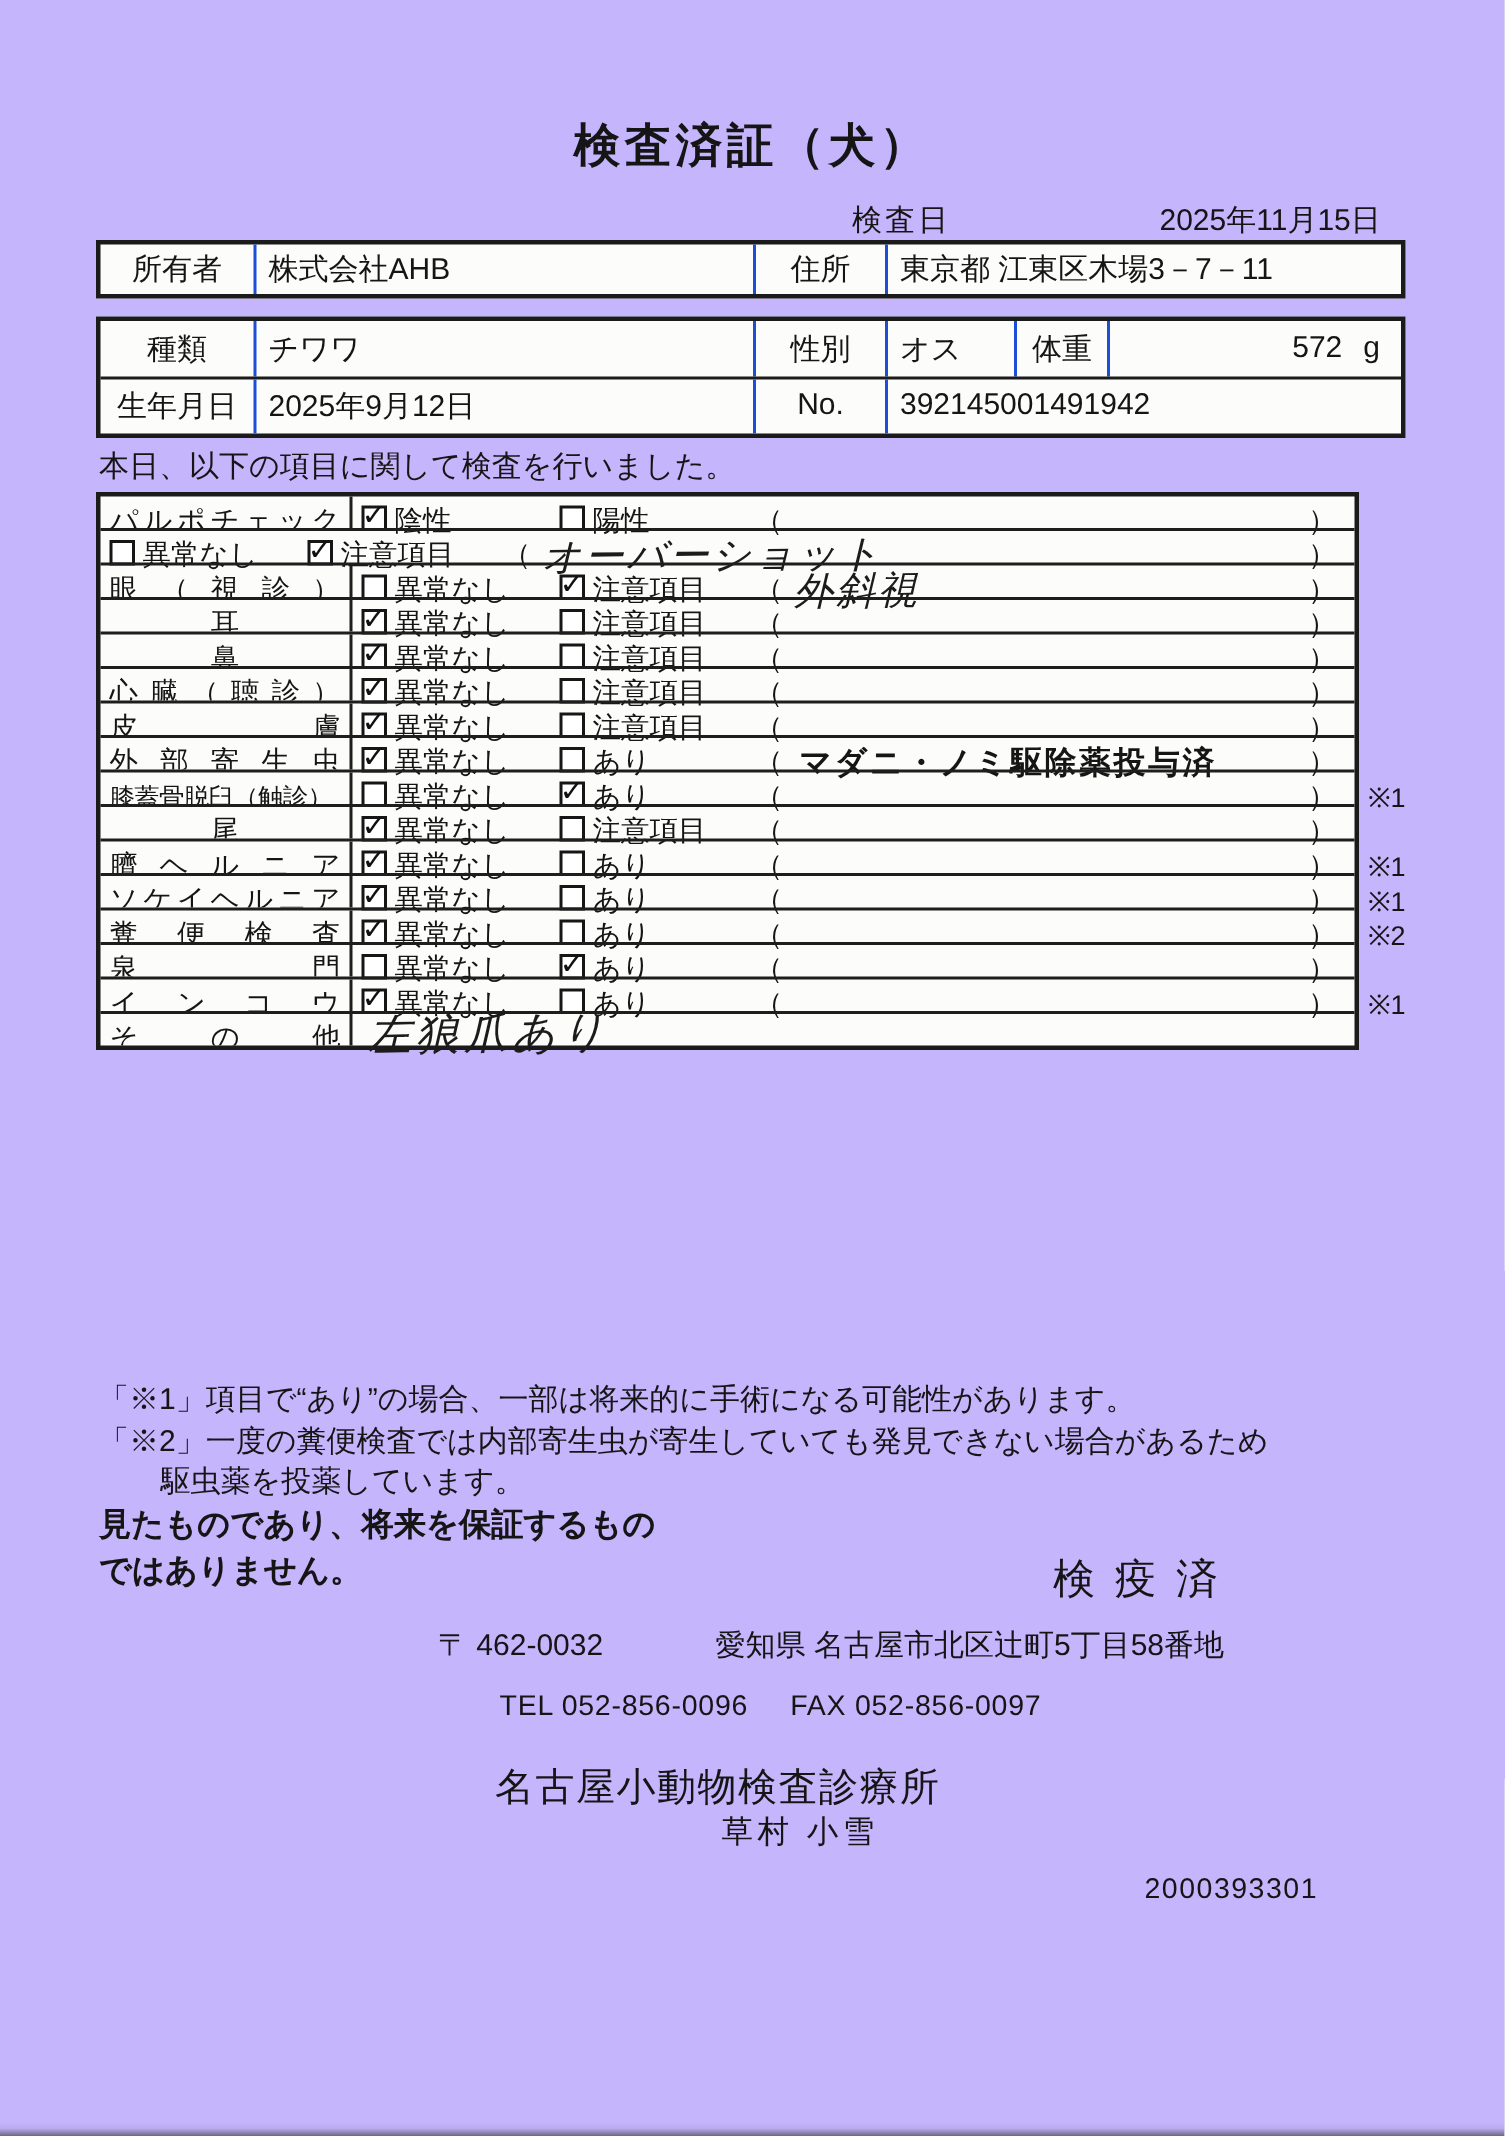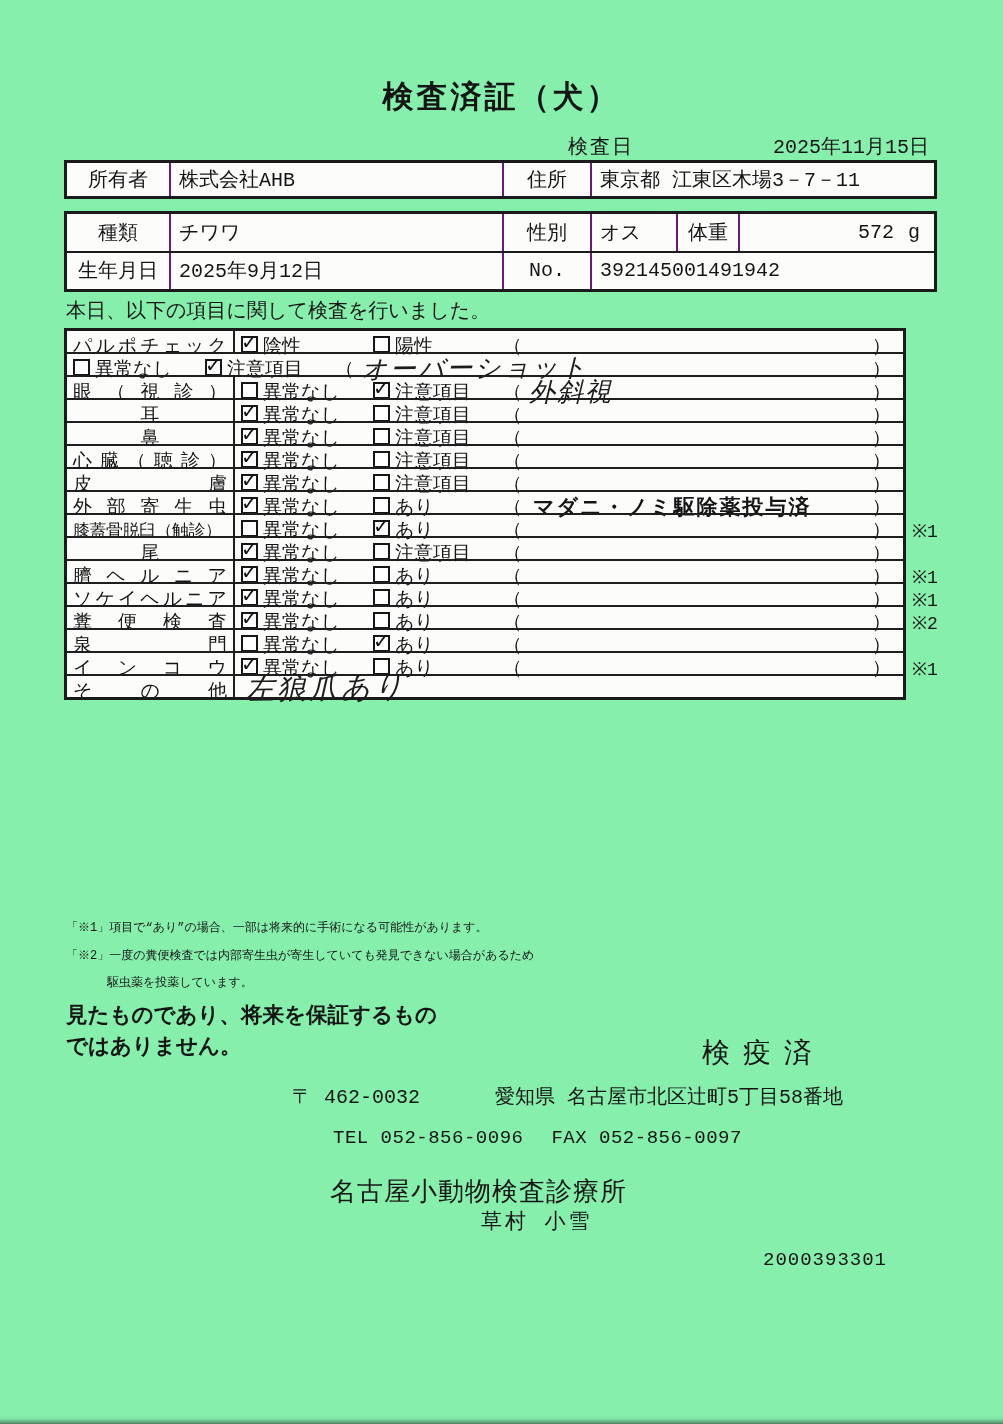--- a/index.html
+++ b/index.html
@@ -1,33 +1,33 @@
 <!DOCTYPE html>
 <html><head>
 <meta charset="utf-8">
 <style>
   html,body{margin:0;padding:0;background:#e8e8e6;}
   .page{
     position:relative;width:1003px;height:1424px;margin:0 auto;
-    background:#86efac;color:#151515;
-    font-family:Liberation Mono, monospace;
+    background:#c4b5fd;color:#151515;
+    font-family:Liberation Sans, sans-serif;
     overflow:hidden;
   }
   .abs{position:absolute;}
   .title{top:76px;left:0;width:100%;text-align:center;font-size:31px;font-weight:bold;letter-spacing:3px;}
   .date-label{top:133px;left:568px;font-size:20px;letter-spacing:2px;}
   .date-value{top:133px;left:773px;font-size:20px;}
 
   
   .htable{border:3px solid #1b1b1b;box-sizing:border-box;display:flex;flex-direction:column;background:#fcfcfb;}
   .hrow{display:flex;flex:1;}
   .hrow + .hrow{border-top:2px solid #1b1b1b;}
   .hcell{box-sizing:border-box;font-size:20px;display:flex;align-items:center;padding:0 8px;white-space:nowrap;}
   .hcell.lbl{justify-content:center;}
-  .hcell.bdr{border-right:2px solid #701a75;}
+  .hcell.bdr{border-right:2px solid #1d4ed8;}
   .tableA{left:64px;top:160px;width:873px;height:39px;}
   .tableB{left:64px;top:211px;width:873px;height:81px;}
   .w-lbl1{width:104px;} .w-val1{width:333px;} .w-lbl2{width:88px;} .w-sex{width:86px;} .w-wlbl{width:62px;}
   .w-rest{flex:1;}
   .weight-cell{justify-content:flex-end;padding-right:14px;gap:14px;}
 
   .intro{left:66px;top:297px;font-size:20px;}
 
   
   .mtable{left:64px;top:328px;width:842px;border:3px solid #1b1b1b;box-sizing:border-box;background:#fcfcfb;}
@@ -44,21 +44,21 @@
   .cb.checked::after{content:"✓";position:absolute;left:-2px;top:-12px;font-size:20px;font-weight:bold;font-family:"DejaVu Sans",sans-serif;color:#111;}
   .popen{position:absolute;left:268px;top:0;}
   .pclose{position:absolute;right:12px;top:0;}
   .ptext{position:absolute;left:294px;top:0;white-space:nowrap;}
   .ptext.printed{font-weight:bold;font-size:21px;letter-spacing:2px;left:298px;}
   .hand{font-style:italic;font-size:26px;letter-spacing:2px;transform:rotate(-0.6deg);transform-origin:left center;top:1px;color:#1c1c1c;}
   .hand-other{position:absolute;left:10px;top:-1px;font-style:italic;font-size:29px;letter-spacing:3px;transform:rotate(-1deg);transform-origin:left center;white-space:nowrap;color:#1c1c1c;}
   .rownote{position:absolute;left:calc(100% + 9px);top:0;font-size:18px;line-height:35px;white-space:nowrap;}
 
   
-  .fnote{font-size:12px;white-space:nowrap;}
+  .fnote{font-size:20px;white-space:nowrap;}
   .note1{left:66px;top:919px;}
   .note2a{left:66px;top:947px;}
   .note2b{left:107px;top:974px;}
   .disclaimer{left:66px;top:1001px;font-size:21.5px;font-weight:bold;line-height:30.5px;white-space:nowrap;}
   .stamp{left:702px;top:1034px;font-size:28px;letter-spacing:13px;white-space:nowrap;}
   .postal-line{left:292px;top:1083px;font-size:20px;display:flex;gap:75px;white-space:nowrap;}
   .tel-line{left:333px;top:1127px;font-size:19px;display:flex;gap:28px;white-space:nowrap;letter-spacing:0.5px;}
   .clinic{left:330px;top:1174px;font-size:26px;letter-spacing:1px;white-space:nowrap;}
   .vet{left:467px;top:1207px;font-size:21px;letter-spacing:3px;white-space:nowrap;margin-left:14px;}
   .docnum{left:763px;top:1249px;font-size:19px;letter-spacing:1px;}

